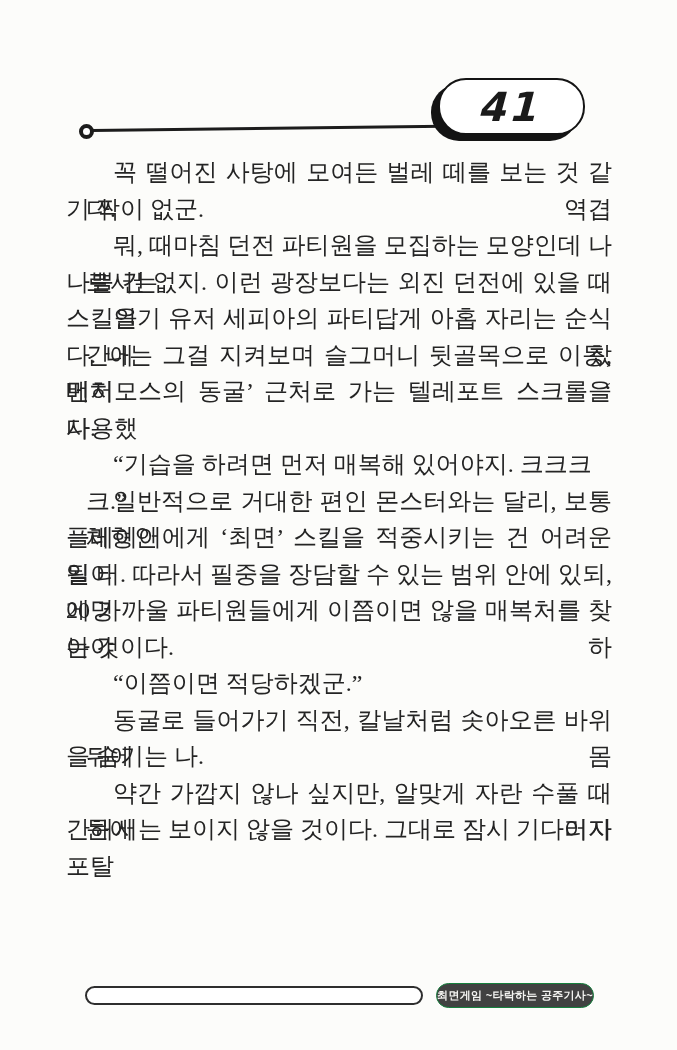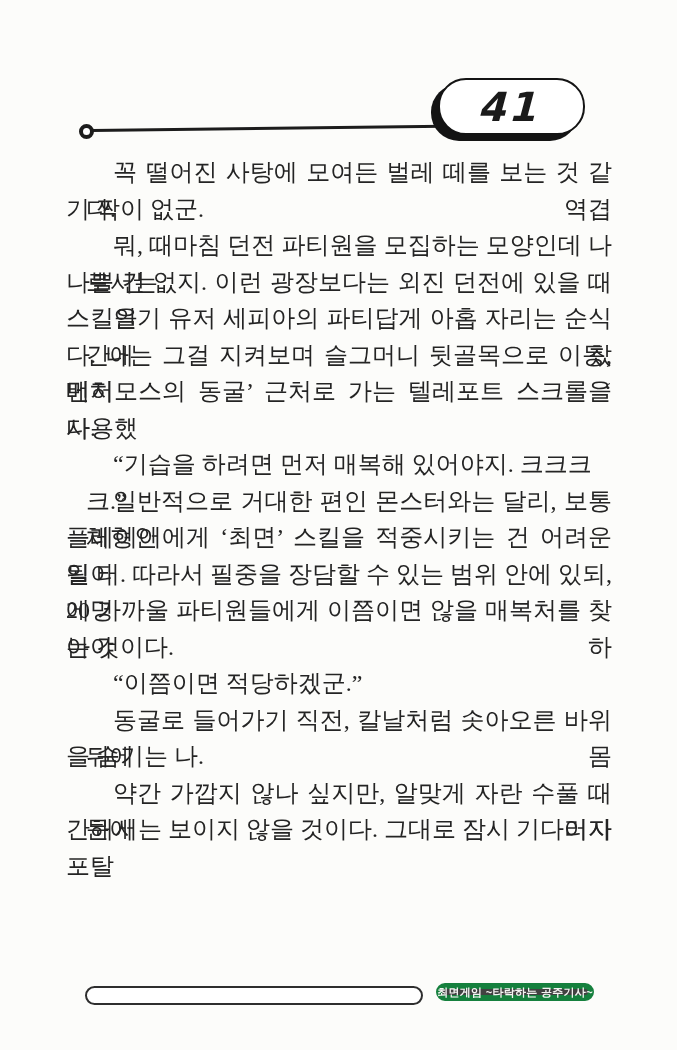--- a/index.html
+++ b/index.html
@@ -77,23 +77,23 @@
     position: absolute;
     left: 85px; top: 986px;
     width: 338px; height: 19px;
     border: 2px solid #2e2e2e;
     border-radius: 11px;
     background: #ffffff;
   }
   .footer-badge {
     position: absolute;
     left: 436px; top: 983px;
-    width: 158px; height: 18px;
+    width: 158px; height: 25px;
     background: var(--badge_bg);
-    border: 6px solid #15803d;
+    border: 1px solid #15803d;
     border-radius: 13px;
     display: flex;
     align-items: center;
     justify-content: center;
   }
   .footer-badge .label {
     font-family: "Liberation Sans", sans-serif;
     font-weight: bold;
     font-size: 11px;
     letter-spacing: 0.3px;

